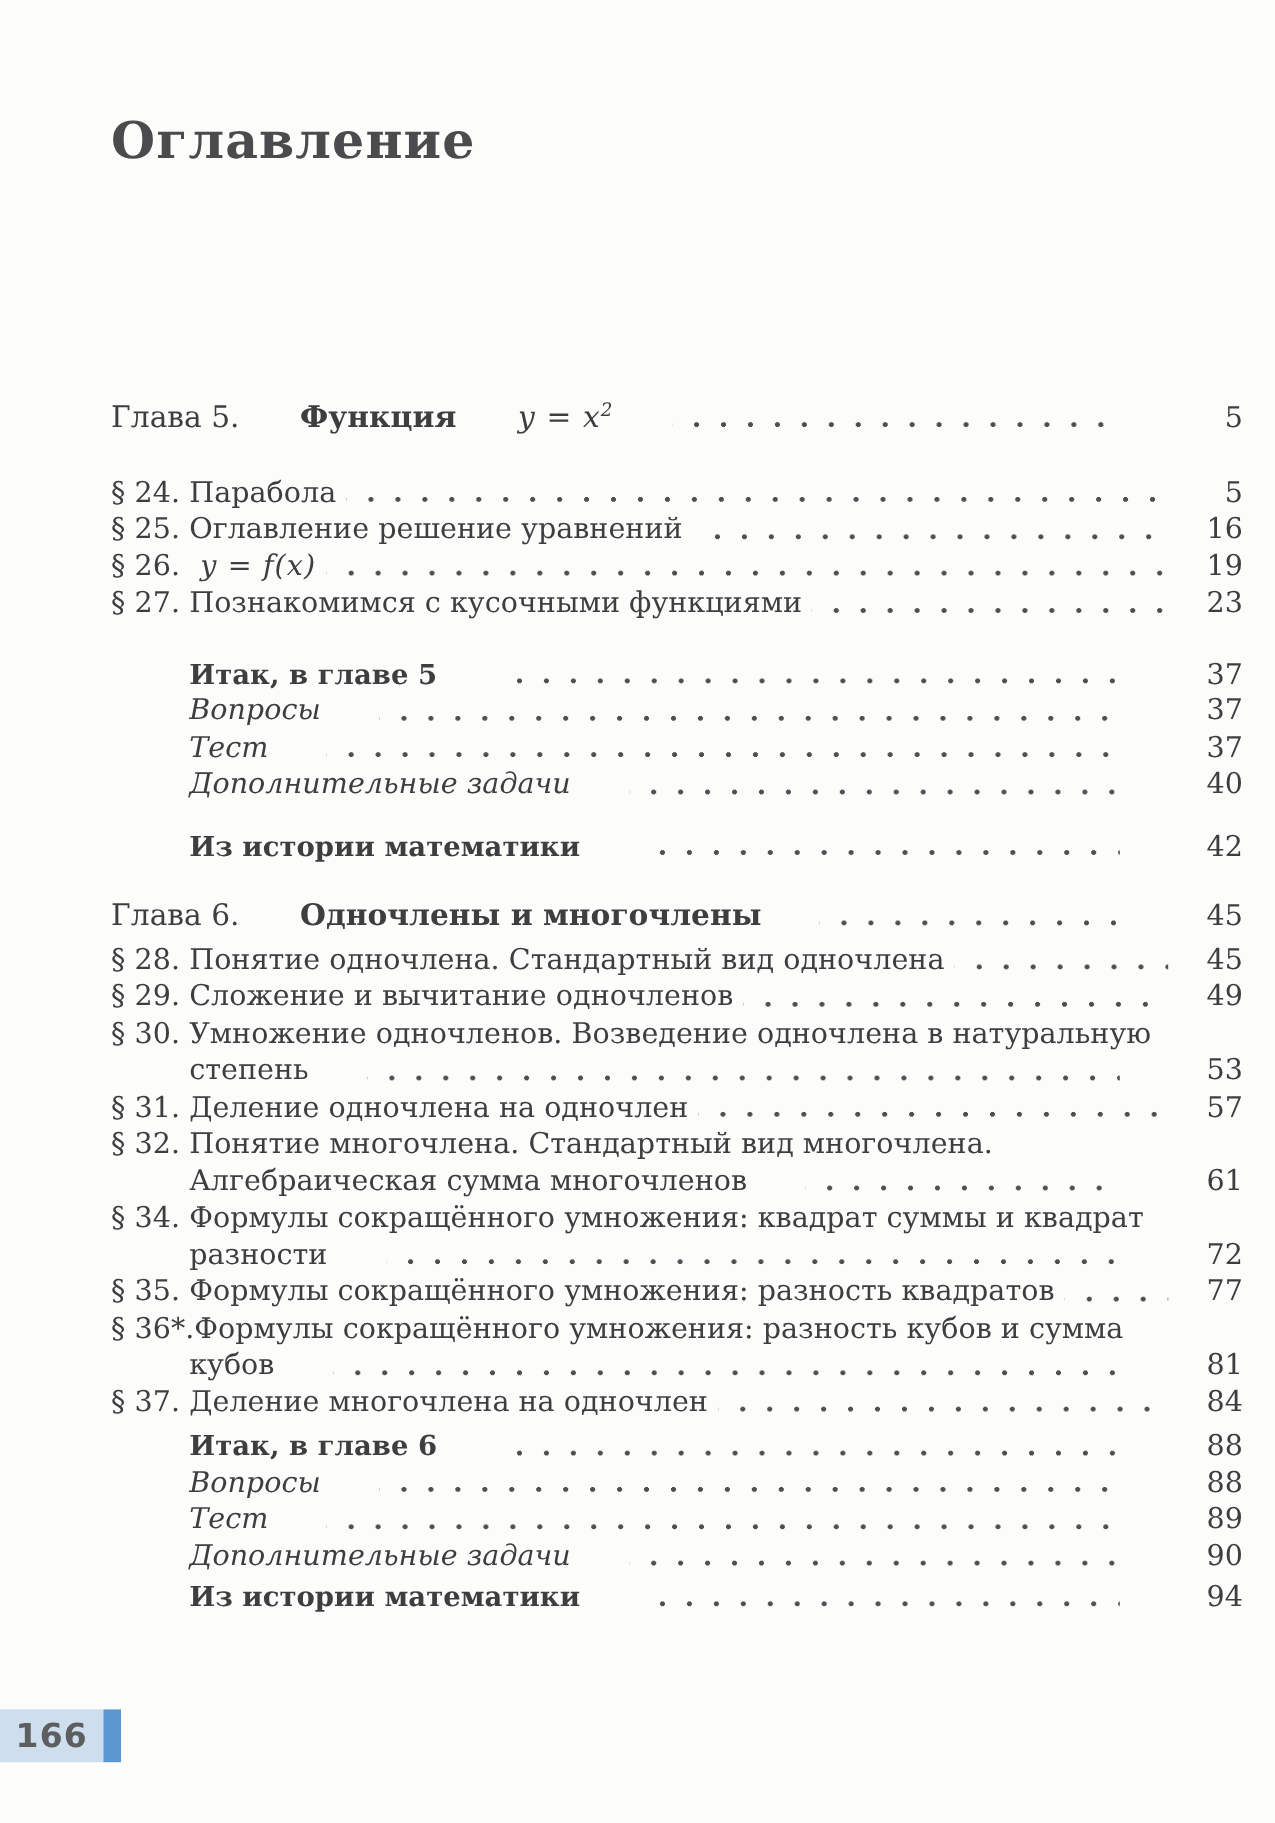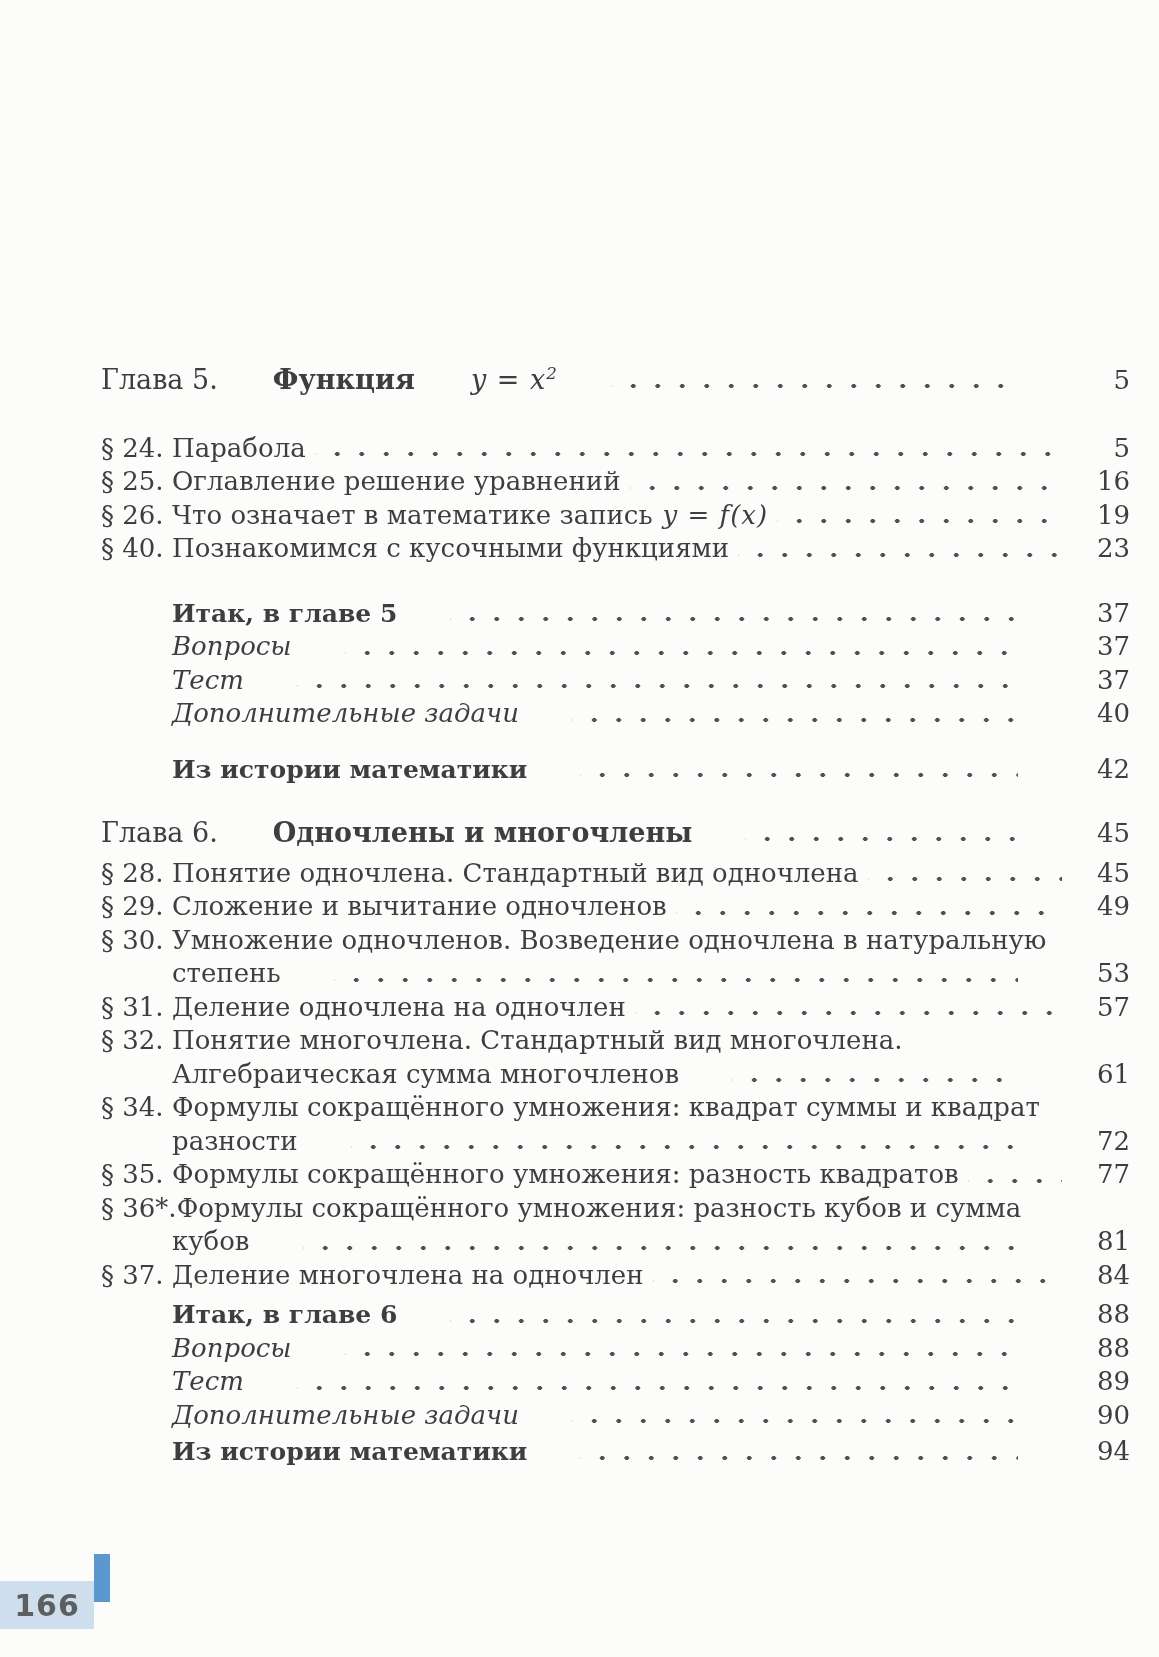--- a/index.html
+++ b/index.html
@@ -80,37 +80,38 @@
   }
   
   .footer-badge{
     position:absolute;
     left:0;top:1554px;
     width:110px;height:48px;
     display:flex;
   }
   .footer-light{
     width:94px;height:48px;
-    display:flex;align-items:center;justify-content:center;margin-top:27px;
+    display:flex;align-items:center;justify-content:center;
   }
   .footer-num{
     font-family:"DejaVu Sans", sans-serif;
     font-weight:bold;
     font-size:30px;
     color:#5c5e60;
     letter-spacing:1px;
   }
   .footer-accent{
     width:16px;height:48px;
   }
 </style>
 </head>
 <body>
 
 <div class="page">
+  <h1 class="title">Оглавление</h1>
 
   <div class="toc" id="toc">
       <div class="toc-group g-chapter5-heading">
         <div class="line chapter">
           <span class="chap-prefix">Глава 5.</span>
           <span class="chap-bold">Функция</span>
           <span class="math">y = x<sup>2</sup></span>
           <span class="dots"></span>
           <span class="pg">5</span>
         </div>
@@ -123,27 +124,26 @@
           <span class="pg">5</span>
         </div>
         <div class="line section">
           <span class="num">§ 25.</span>
           <span class="txt">Оглавление решение уравнений</span>
           <span class="dots"></span>
           <span class="pg">16</span>
         </div>
         <div class="line section">
           <span class="num">§ 26.</span>
-          <span class="txt">Что означает в математике запись</span>
           <span class="math">y = f(x)</span>
           <span class="dots"></span>
           <span class="pg">19</span>
         </div>
         <div class="line section">
-          <span class="num">§ 40.</span>
+          <span class="num">§ 27.</span>
           <span class="txt">Познакомимся с кусочными функциями</span>
           <span class="dots"></span>
           <span class="pg">23</span>
         </div>
       </div>
       <div class="toc-group g-chapter5-extras">
         <div class="line bold sub">
           <span class="txt">Итак, в главе 5</span>
           <span class="dots"></span>
           <span class="pg">37</span>

